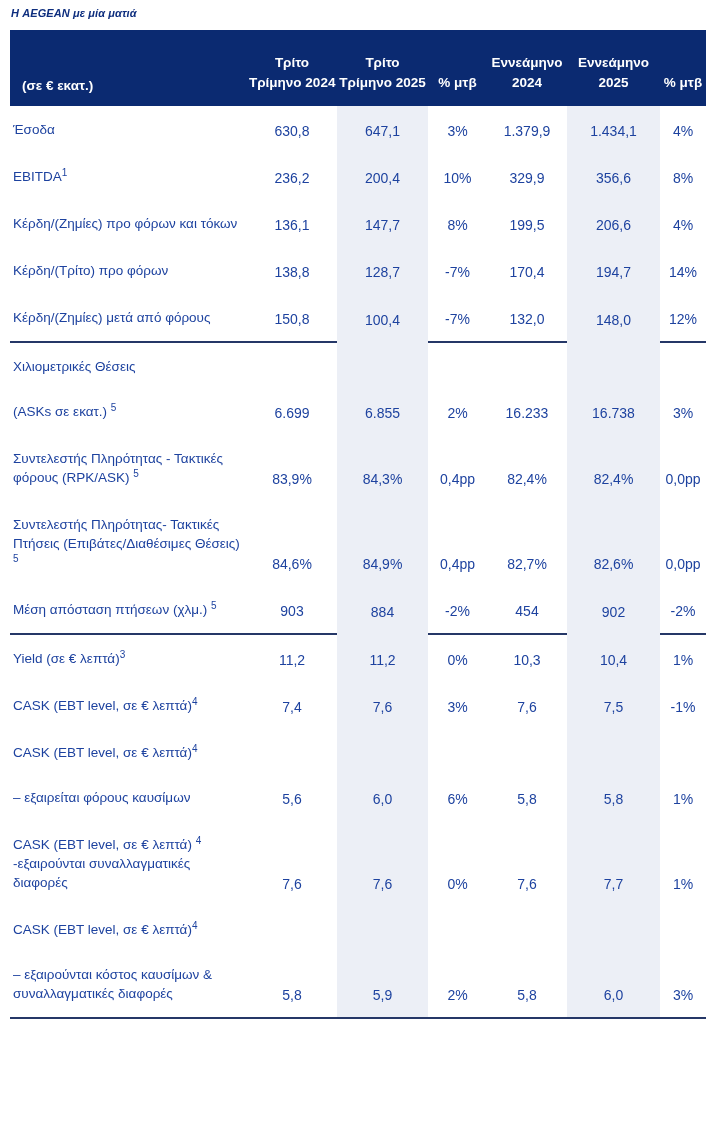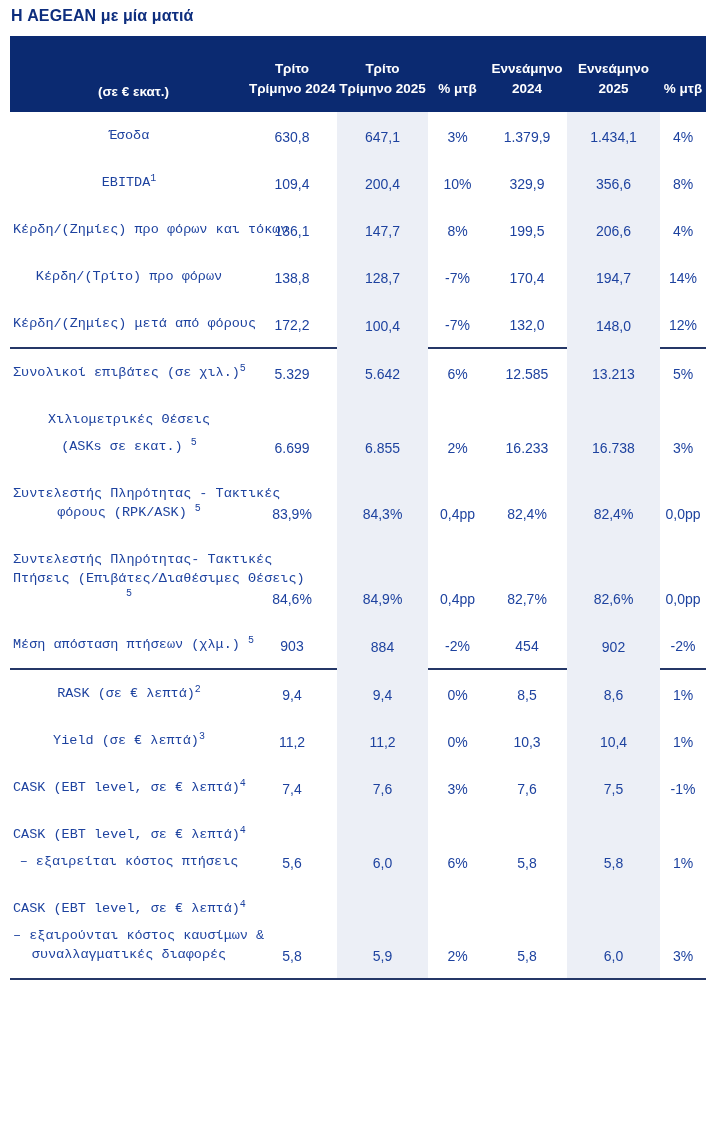--- a/index.html
+++ b/index.html
@@ -12,25 +12,26 @@
   }
   *{box-sizing:border-box;}
   html,body{margin:0;padding:0;background:#fff;}
   body{
     font-family:"Liberation Sans","DejaVu Sans",sans-serif;
     width:716px;
     color:var(--text);
   }
   .page{padding:7px 10px 0 10px;width:716px;}
   .doc-title{
-    font-size:16px;
+    font-size:11px;
     font-weight:bold;
     color:var(--title);
     margin:0 0 11px 1px;
     letter-spacing:0.1px;
+    font-style:italic;
   }
   table.glance{
     table-layout:fixed;
     width:696px;
     border-collapse:collapse;
     border-spacing:0;
   }
   
   col.c-label{width:237px;}
   col.c-q3-24{width:90px;}
@@ -42,40 +43,39 @@
 
   thead th{
     background:var(--navy);
     color:var(--white);
     font-weight:bold;
     font-size:13.5px;
     vertical-align:bottom;
     padding:12px 2px 13px 2px;
     height:76px;
   }
-  thead th.label-col{text-align:center;padding-left:12px;}
+  thead th.label-col{text-align:left;padding-left:12px;}
   thead th.num-col{text-align:center;}
   .hline{line-height:20px;white-space:nowrap;}
   th.spread .hline:first-child{}
 
   tbody td{
     vertical-align:bottom;
     padding:14px 2px 14px 2px;
     font-size:14px;
   }
   tbody td.row-label{
-    text-align:center;
+    text-align:left;
     padding-left:3px;
     font-size:13.5px;
-    font-family:Liberation Mono, monospace;
   }
   tbody td.num{text-align:center;}
   td.shaded{background:var(--shade);}
   .lline{line-height:19px;white-space:nowrap;}
-  .lline.gap{margin-top:8px;}
+  .lline.gap{margin-top:26px;}
   sup{
     font-size:10px;
     line-height:0;
     vertical-align:super;
   }
   tr.section-end td:not(.shaded){border-bottom:2px solid var(--rule);margin-left:32px;}
   tr.table-end td{border-bottom:2px solid var(--rule);}
 </style>
 </head>
 <body>
@@ -131,21 +131,21 @@
           <td class="num shaded">647,1</td>
           <td class="num">3%</td>
           <td class="num">1.379,9</td>
           <td class="num shaded">1.434,1</td>
           <td class="num">4%</td>
         </tr>
         <tr>
           <td class="row-label">
             <div class="lline"><span>EBITDA</span><sup>1</sup></div>
           </td>
-          <td class="num">109,4</td>
+          <td class="num">236,2</td>
           <td class="num shaded">200,4</td>
           <td class="num">10%</td>
           <td class="num">329,9</td>
           <td class="num shaded">356,6</td>
           <td class="num">8%</td>
         </tr>
         <tr>
           <td class="row-label">
             <div class="lline"><span>Κέρδη/(Ζημίες) προ φόρων και τόκων</span></div>
           </td>
@@ -164,37 +164,26 @@
           <td class="num shaded">128,7</td>
           <td class="num">-7%</td>
           <td class="num">170,4</td>
           <td class="num shaded">194,7</td>
           <td class="num">14%</td>
         </tr>
         <tr class="section-end">
           <td class="row-label">
             <div class="lline"><span>Κέρδη/(Ζημίες) μετά από φόρους</span></div>
           </td>
-          <td class="num">172,2</td>
+          <td class="num">150,8</td>
           <td class="num shaded">100,4</td>
           <td class="num">-7%</td>
           <td class="num">132,0</td>
           <td class="num shaded">148,0</td>
           <td class="num">12%</td>
-        </tr>
-        <tr>
-          <td class="row-label">
-            <div class="lline"><span>Συνολικοί επιβάτες (σε χιλ.)</span><sup>5</sup></div>
-          </td>
-          <td class="num">5.329</td>
-          <td class="num shaded">5.642</td>
-          <td class="num">6%</td>
-          <td class="num">12.585</td>
-          <td class="num shaded">13.213</td>
-          <td class="num">5%</td>
         </tr>
         <tr>
           <td class="row-label">
             <div class="lline"><span>Χιλιομετρικές Θέσεις</span></div>
             <div class="lline gap"><span>(ASKs σε εκατ.) </span><sup>5</sup></div>
           </td>
           <td class="num">6.699</td>
           <td class="num shaded">6.855</td>
           <td class="num">2%</td>
           <td class="num">16.233</td>
@@ -232,31 +221,20 @@
           </td>
           <td class="num">903</td>
           <td class="num shaded">884</td>
           <td class="num">-2%</td>
           <td class="num">454</td>
           <td class="num shaded">902</td>
           <td class="num">-2%</td>
         </tr>
         <tr>
           <td class="row-label">
-            <div class="lline"><span>RASK (σε € λεπτά)</span><sup>2</sup></div>
-          </td>
-          <td class="num">9,4</td>
-          <td class="num shaded">9,4</td>
-          <td class="num">0%</td>
-          <td class="num">8,5</td>
-          <td class="num shaded">8,6</td>
-          <td class="num">1%</td>
-        </tr>
-        <tr>
-          <td class="row-label">
             <div class="lline"><span>Yield (σε € λεπτά)</span><sup>3</sup></div>
           </td>
           <td class="num">11,2</td>
           <td class="num shaded">11,2</td>
           <td class="num">0%</td>
           <td class="num">10,3</td>
           <td class="num shaded">10,4</td>
           <td class="num">1%</td>
         </tr>
         <tr>
@@ -266,29 +244,42 @@
           <td class="num">7,4</td>
           <td class="num shaded">7,6</td>
           <td class="num">3%</td>
           <td class="num">7,6</td>
           <td class="num shaded">7,5</td>
           <td class="num">-1%</td>
         </tr>
         <tr>
           <td class="row-label">
             <div class="lline"><span>CASK (EBT level, σε € λεπτά)</span><sup>4</sup></div>
-            <div class="lline gap"><span>– εξαιρείται κόστος πτήσεις</span></div>
+            <div class="lline gap"><span>– εξαιρείται φόρους καυσίμων</span></div>
           </td>
           <td class="num">5,6</td>
           <td class="num shaded">6,0</td>
           <td class="num">6%</td>
           <td class="num">5,8</td>
           <td class="num shaded">5,8</td>
           <td class="num">1%</td>
         </tr>
+        <tr>
+          <td class="row-label">
+            <div class="lline"><span>CASK (EBT level, σε € λεπτά) </span><sup>4</sup></div>
+            <div class="lline"><span>-εξαιρούνται συναλλαγματικές</span></div>
+            <div class="lline"><span>διαφορές</span></div>
+          </td>
+          <td class="num">7,6</td>
+          <td class="num shaded">7,6</td>
+          <td class="num">0%</td>
+          <td class="num">7,6</td>
+          <td class="num shaded">7,7</td>
+          <td class="num">1%</td>
+        </tr>
         <tr class="table-end">
           <td class="row-label">
             <div class="lline"><span>CASK (EBT level, σε € λεπτά)</span><sup>4</sup></div>
             <div class="lline gap"><span>– εξαιρούνται κόστος καυσίμων &amp;</span></div>
             <div class="lline"><span>συναλλαγματικές διαφορές</span></div>
           </td>
           <td class="num">5,8</td>
           <td class="num shaded">5,9</td>
           <td class="num">2%</td>
           <td class="num">5,8</td>

